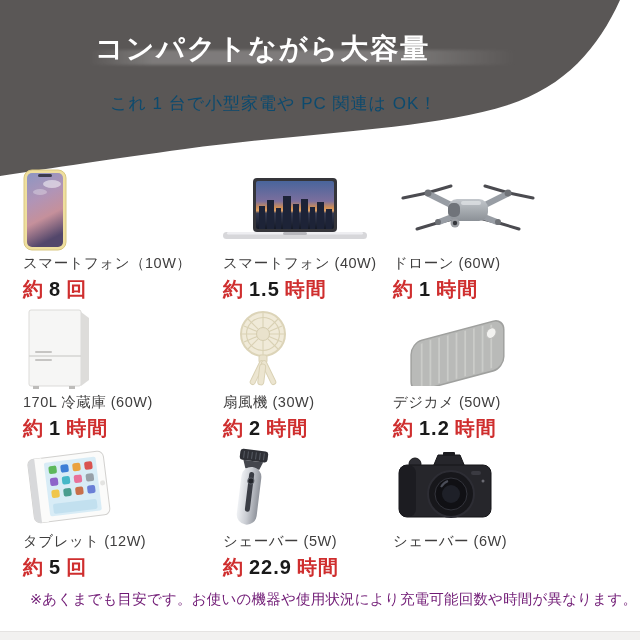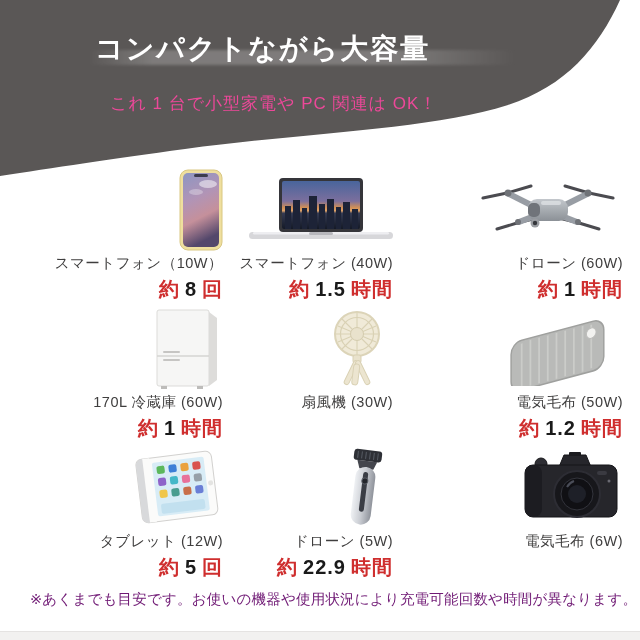--- a/index.html
+++ b/index.html
@@ -5,25 +5,25 @@
   html,body{margin:0;padding:0;background:#fff;}
   .canvas{position:relative;width:640px;height:640px;background:#ffffff;overflow:hidden;
           font-family:"Liberation Sans","DejaVu Sans",sans-serif;}
   .header-svg{position:absolute;top:0;left:0;display:block;}
   .title-streak{position:absolute;left:88px;top:50px;width:428px;height:15px;
     background:linear-gradient(90deg,rgba(255,255,255,0) 0%,rgba(255,255,255,0.22) 15%,
                rgba(255,255,255,0.22) 72%,rgba(255,255,255,0) 100%);
     filter:blur(1.5px);}
   .main-title{position:absolute;left:95px;top:30px;font-size:28px;font-weight:bold;
     color:#ffffff;letter-spacing:2px;white-space:nowrap;}
-  .sub-title{position:absolute;left:110px;top:92px;font-size:17px;color:#ec4899;
+  .sub-title{position:absolute;left:110px;top:92px;font-size:17px;color:#0c4a6e;
     letter-spacing:1px;white-space:nowrap;}
   .grid{position:absolute;top:168px;left:23px;width:600px;display:grid;
     grid-template-columns:200px 170px 230px;row-gap:4px;}
-  .card{display:flex;flex-direction:column;align-items:flex-end;}
+  .card{display:flex;flex-direction:column;align-items:flex-start;}
   .imgbox{height:84px;display:flex;align-items:center;justify-content:center;}
   .pname{font-size:14.5px;color:#3f3e3e;margin-top:2px;letter-spacing:0.5px;white-space:nowrap;}
   .amount{font-size:20px;font-weight:bold;margin-top:3px;letter-spacing:1px;white-space:nowrap;}
   .amount .red{color:#cf2e2e;}
   .amount .num{color:#1a1a1a;margin:0 5px;}
   .note{position:absolute;left:30px;top:590px;font-size:14.5px;color:#701a75;
     letter-spacing:0.2px;white-space:nowrap;}
   .bottom-strip{position:absolute;left:0;bottom:0;width:640px;height:8px;
     background:#f2f1f0;border-top:1px solid #e5e3e2;}
 </style>
@@ -179,20 +179,23 @@
           <circle cx="40" cy="25" r="6.5" fill="#e9e2cc" stroke="#d4ccae"></circle>
           <rect x="36" y="46" width="8" height="8" rx="2" fill="#e9e2cc" stroke="#d9d1b4"></rect>
           <g fill="#ece5d0" stroke="#d9d1b4">
             <rect x="37" y="52" width="5" height="26" rx="2.5" transform="rotate(26 40 53)"></rect>
             <rect x="38" y="52" width="5" height="26" rx="2.5" transform="rotate(-26 40 53)"></rect>
             <rect x="37" y="55" width="6" height="21" rx="3" transform="rotate(7 40 55)"></rect>
           </g>
         </svg>
       </div>
       <div class="pname">扇風機 (30W)</div>
+      <div class="amount">
+        <span class="red">約</span><span class="num">2</span><span class="red">時間</span>
+      </div>
     </div>
 
     <div class="card">
       <div class="imgbox">
         <svg width="130" height="74" viewBox="0 0 130 74">
           <g transform="translate(8,16) rotate(-15 55 28)">
             <g transform="skewX(-15)">
               <rect x="16" y="4" width="96" height="48" rx="11" fill="#b9bab8" stroke="#9fa09e" stroke-width="1.5"></rect>
               <g stroke="#cdcecb" stroke-width="1.8" opacity="0.9">
                 <line x1="27" y1="7" x2="27" y2="49"></line>
@@ -203,21 +206,21 @@
                   <line x1="72" y1="6" x2="72" y2="50"></line>
                 <line x1="81" y1="6" x2="81" y2="50"></line>
                   <line x1="90" y1="6" x2="90" y2="50"></line>
                 <line x1="99" y1="7" x2="99" y2="49"></line>
               </g>
               <circle cx="99" cy="15" r="5" fill="#f2f2f0" stroke="#bdbdbb"></circle>
             </g>
           </g>
         </svg>
       </div>
-      <div class="pname">電気毛布 (50W)</div>
+      <div class="pname">デジカメ (50W)</div>
       <div class="amount">
         <span class="red">約</span><span class="num">1.2</span><span class="red">時間</span>
       </div>
     </div>
 
     <div class="card">
       <div class="imgbox">
         <svg width="92" height="78" viewBox="0 0 92 78">
           <g transform="rotate(-7 46 39)">
             <rect x="8" y="6" width="76" height="64" rx="6" fill="#fbfbfa" stroke="#d2d1cf"></rect>
@@ -269,21 +272,21 @@
               <line x1="33" y1="4" x2="33" y2="11"></line>
                 <line x1="37" y1="4" x2="37" y2="11"></line>
             </g>
             <path d="M17,13 L37,13 L34,21 L20,21 Z" fill="#44464d"></path>
             <rect x="17" y="19" width="20" height="58" rx="10" fill="url(#sv)"></rect>
             <rect x="24.5" y="24" width="5" height="40" rx="2.5" fill="#3a3d45"></rect>
             <circle cx="27" cy="33" r="3" fill="#23252b" stroke="#5a5e66"></circle>
           </g>
         </svg>
       </div>
-      <div class="pname">ドローン (5W)</div>
+      <div class="pname">シェーバー (5W)</div>
       <div class="amount">
         <span class="red">約</span><span class="num">22.9</span><span class="red">時間</span>
       </div>
     </div>
 
     <div class="card">
       <div class="imgbox">
         <svg width="104" height="78" viewBox="0 0 104 78">
           <path d="M40,18 L45,6 L67,6 L72,18 Z" fill="#26262b" stroke="#151518"></path>
           <rect x="50" y="3" width="12" height="4" rx="1" fill="#1b1b1f"></rect>
@@ -291,21 +294,21 @@
           <rect x="6" y="16" width="92" height="52" rx="8" fill="#26262b" stroke="#151518"></rect>
           <rect x="6" y="16" width="17" height="52" rx="8" fill="#1c1c21"></rect>
           <rect x="78" y="22" width="10" height="4" rx="2" fill="#3a3a41"></rect>
           <circle cx="58" cy="45" r="23" fill="#17171b" stroke="#2d2d34" stroke-width="2"></circle>
           <circle cx="58" cy="45" r="16" fill="#101014" stroke="#33343c"></circle>
           <circle cx="58" cy="45" r="9" fill="#1e2028"></circle>
           <path d="M48,38 a14,14 0 0 1 7,-6" stroke="#4a4d58" stroke-width="2" fill="none"></path>
           <circle cx="90" cy="32" r="1.5" fill="#6a6a72"></circle>
         </svg>
       </div>
-      <div class="pname">電気毛布 (6W)</div>
+      <div class="pname">シェーバー (6W)</div>
     </div>
 
   </div>
 
   <div class="note">※あくまでも目安です。お使いの機器や使用状況により充電可能回数や時間が異なります。</div>
   <div class="bottom-strip"></div>
 
 </div>
 
 </body></html>

